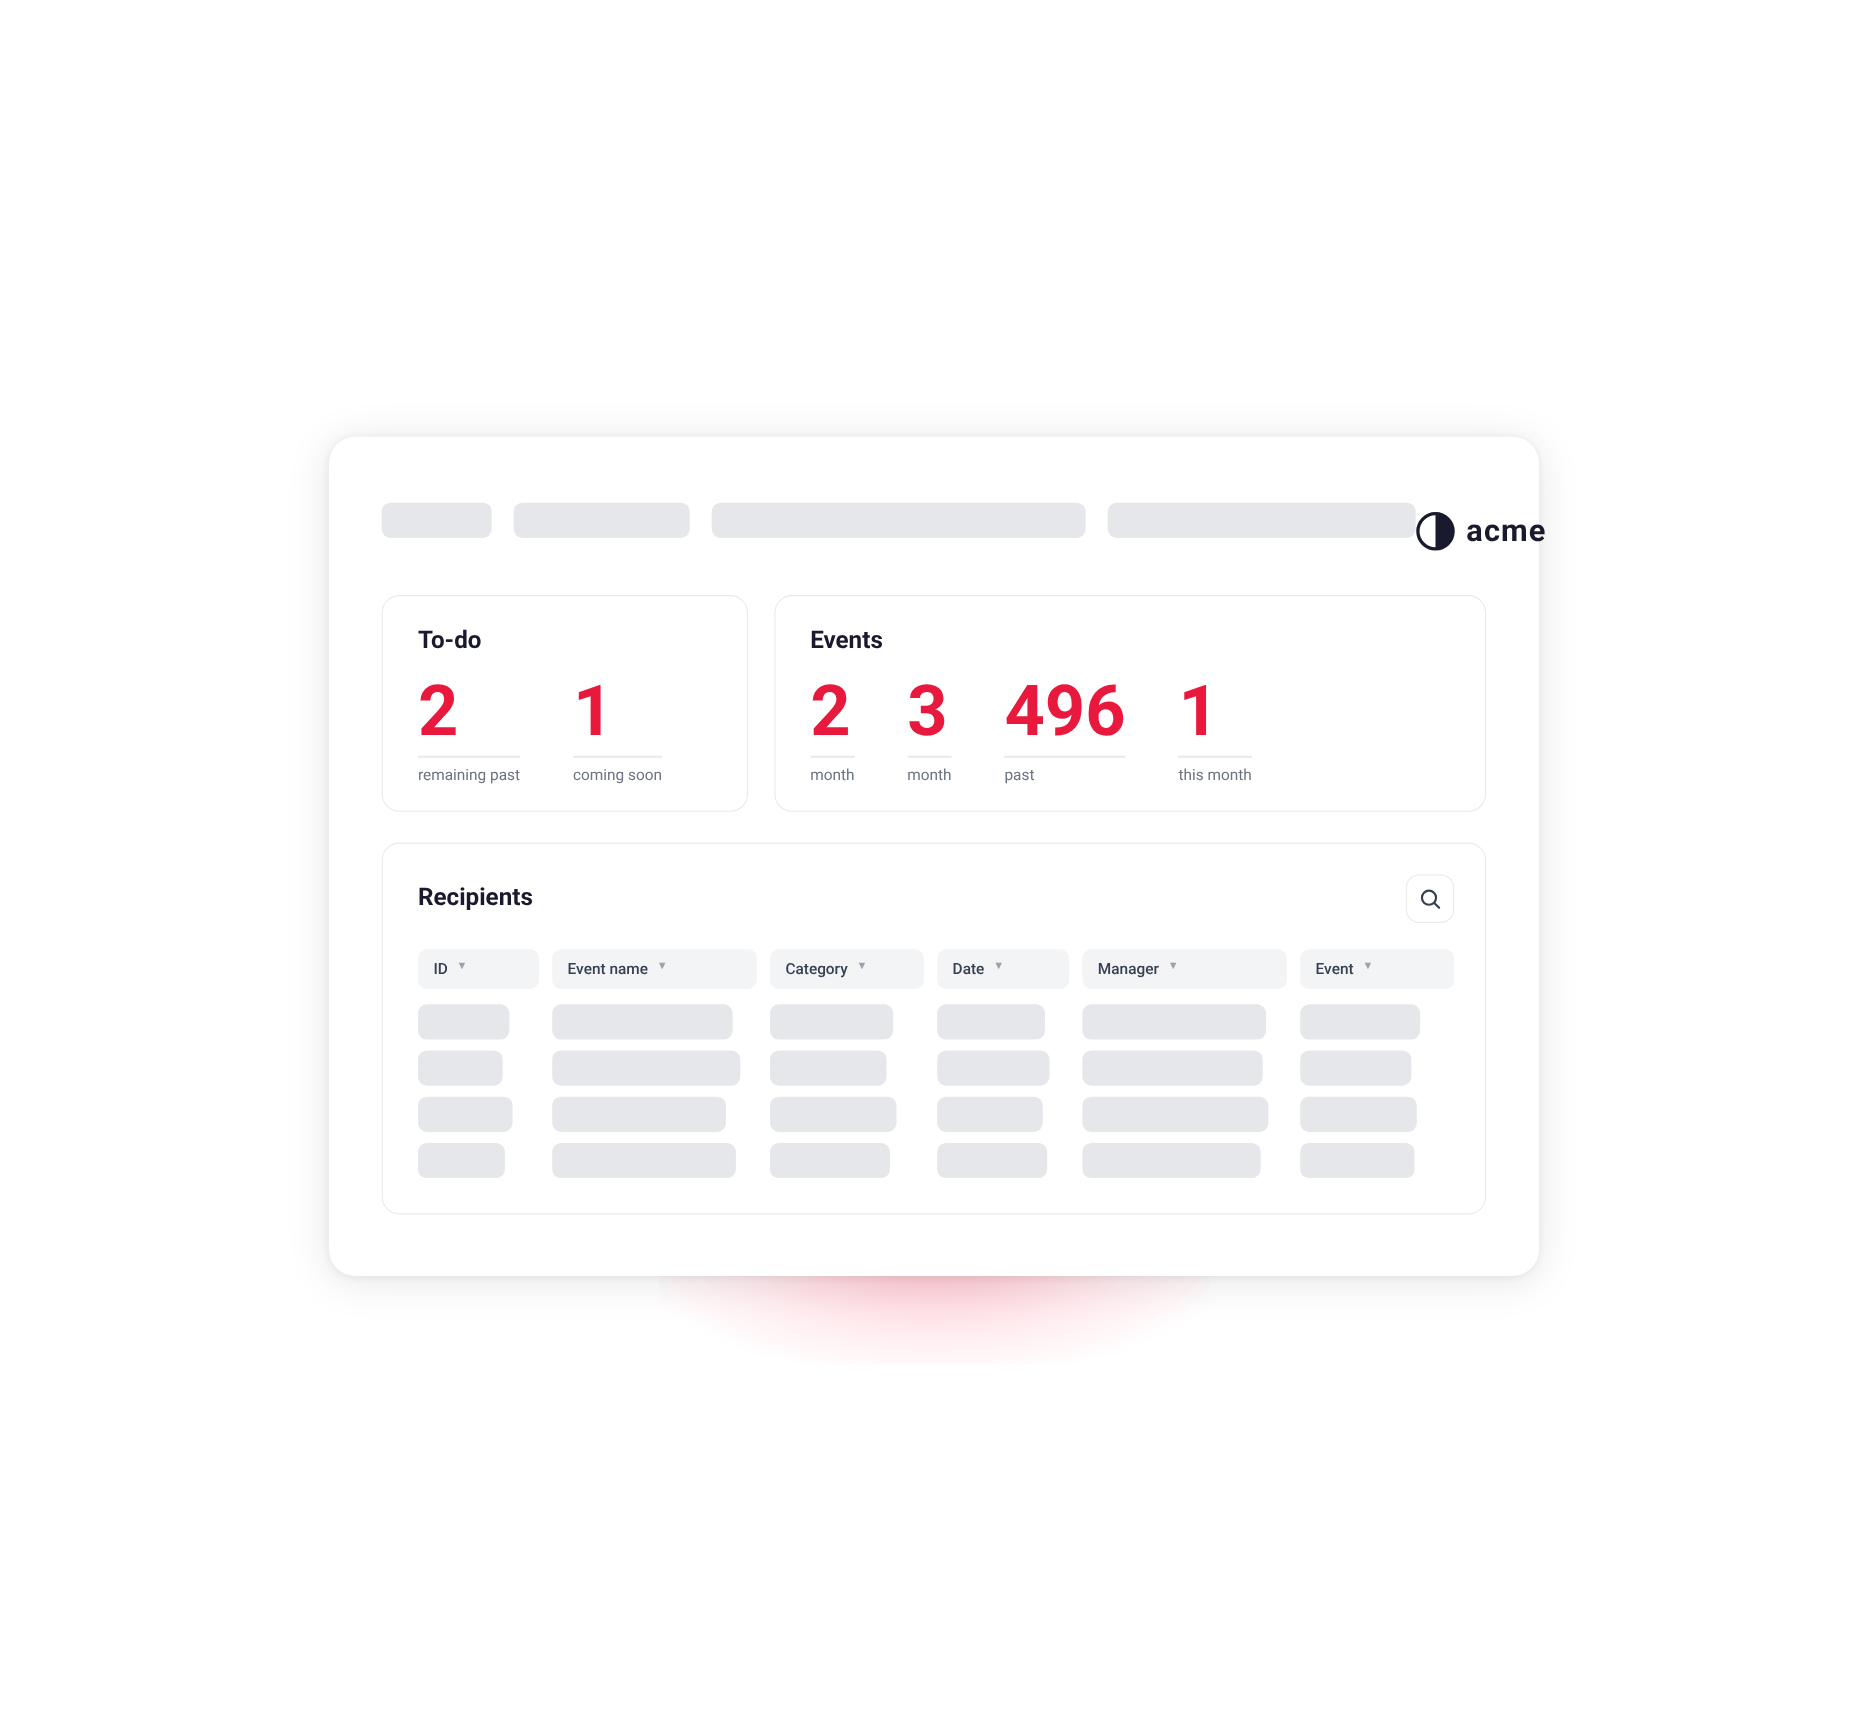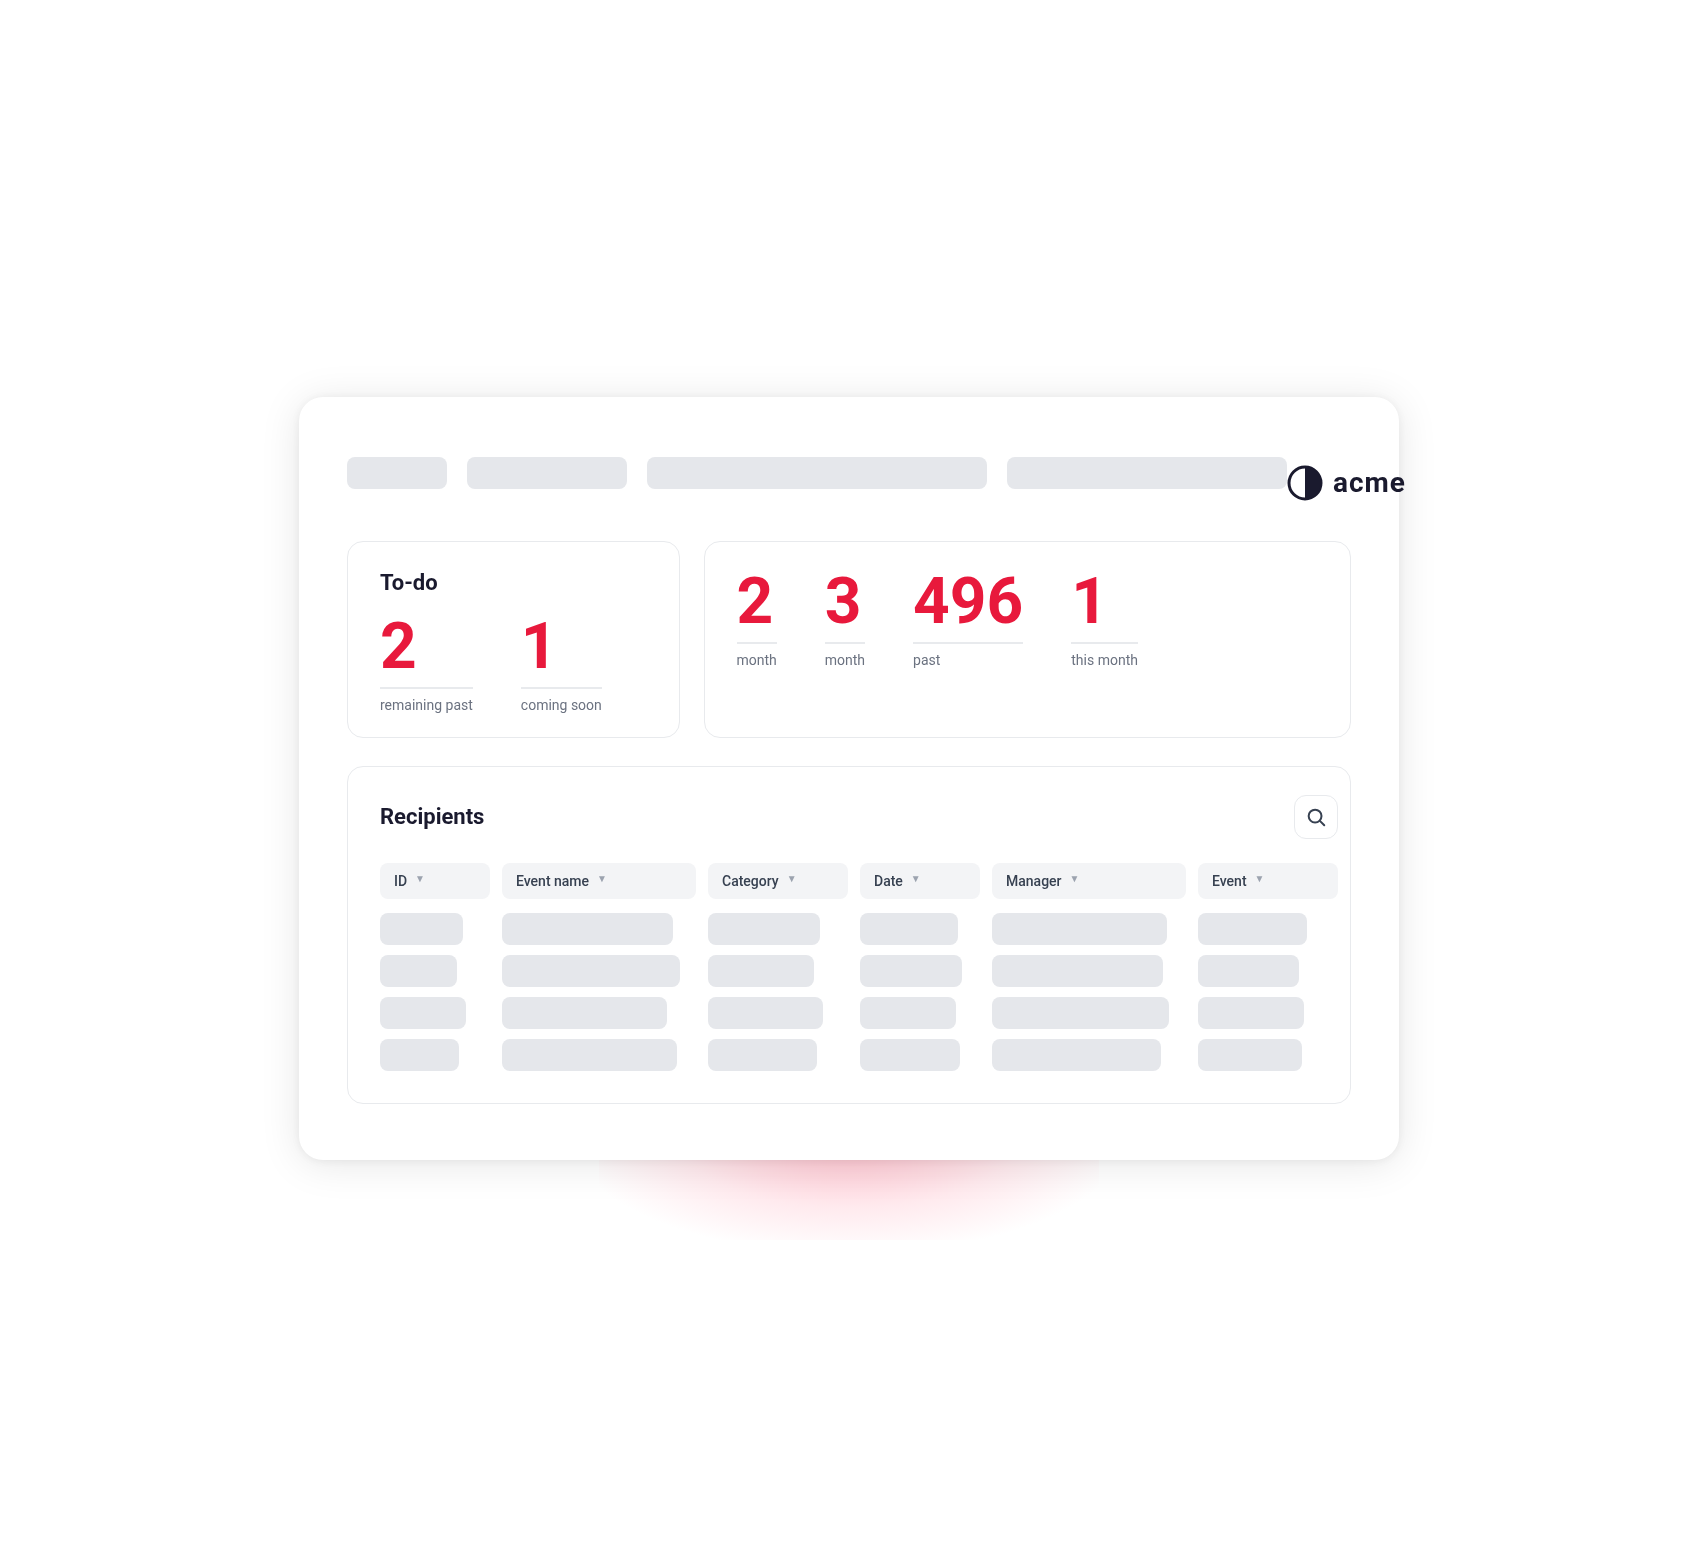--- a/index.html
+++ b/index.html
@@ -153,21 +153,21 @@
       font-size: 14px;
       color: #6b7280;
       white-space: nowrap;
     }
 
     
     .recipients-card {
       background: #ffffff;
       border: 1.5px solid #e8eaed;
       border-radius: 16px;
-      padding: 28px 12px 32px 32px;
+      padding: 28px 28px 32px 32px;
     }
 
     .recipients-header {
       display: flex;
       align-items: center;
       justify-content: space-between;
       margin-bottom: 24px;
     }
 
     .recipients-title {
@@ -277,20 +277,21 @@
           </div>
           <div class="stat-item">
             <div class="stat-number">1</div>
             <div class="stat-divider"></div>
             <div class="stat-label">coming soon</div>
           </div>
         </div>
       </div>
 
       <div class="stat-card stat-card-events">
+        <div class="stat-card-title">Events</div>
         <div class="stat-numbers">
           <div class="stat-item">
             <div class="stat-number">2</div>
             <div class="stat-divider"></div>
             <div class="stat-label">month</div>
           </div>
           <div class="stat-item">
             <div class="stat-number">3</div>
             <div class="stat-divider"></div>
             <div class="stat-label">month</div>

